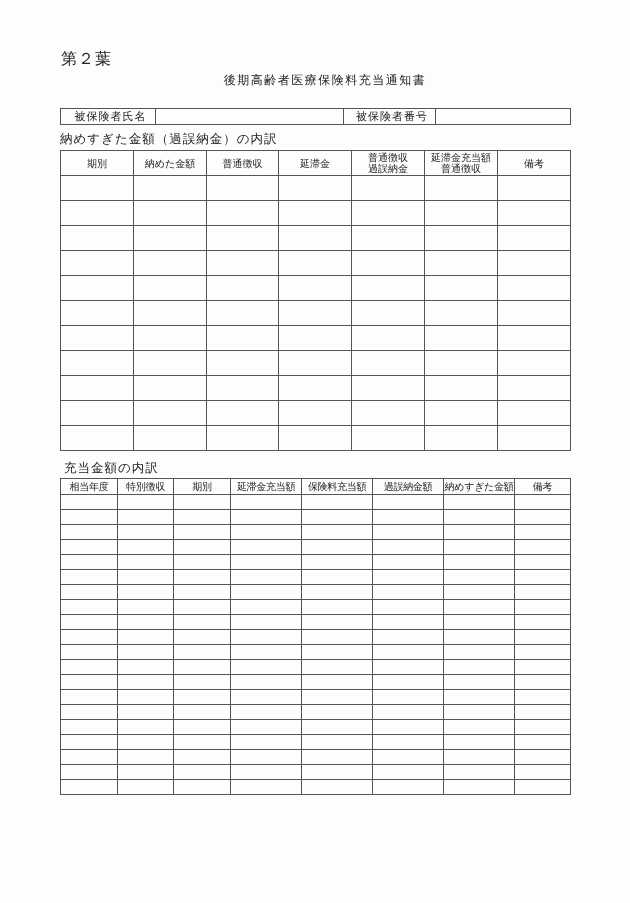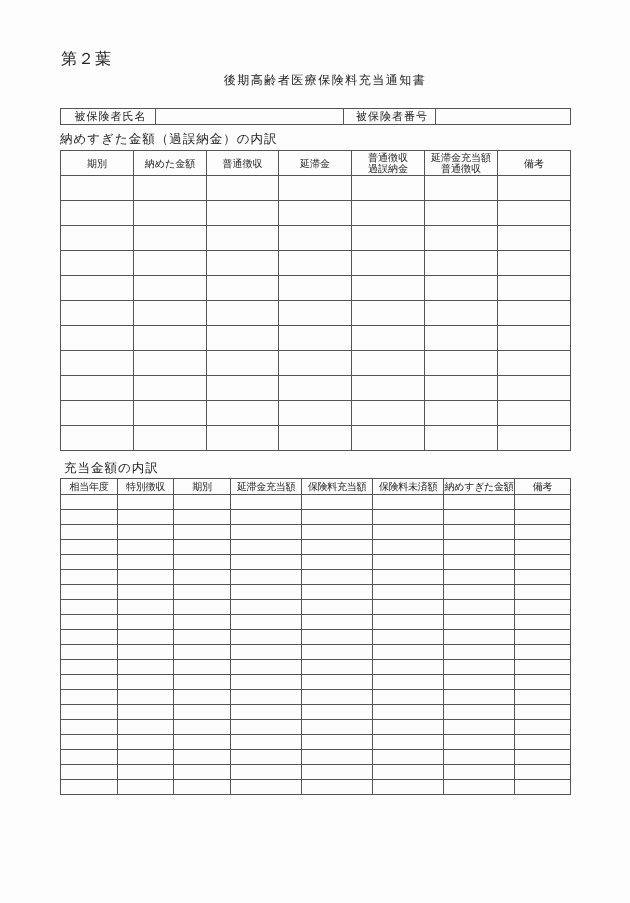--- a/index.html
+++ b/index.html
@@ -203,21 +203,21 @@
       <col style="width:71px">
       <col style="width:56px">
   </colgroup>
   <thead>
     <tr>
       <th>相当年度</th>
       <th>特別徴収</th>
       <th>期別</th>
       <th>延滞金充当額</th>
       <th>保険料充当額</th>
-      <th>保険料未済額</th>
+      <th>過誤納金額</th>
       <th>納めすぎた金額</th>
       <th>備考</th>
     </tr>
   </thead>
   <tbody id="charge-body">
       <tr>
         <td></td>
         <td></td>
         <td></td>
         <td></td>

